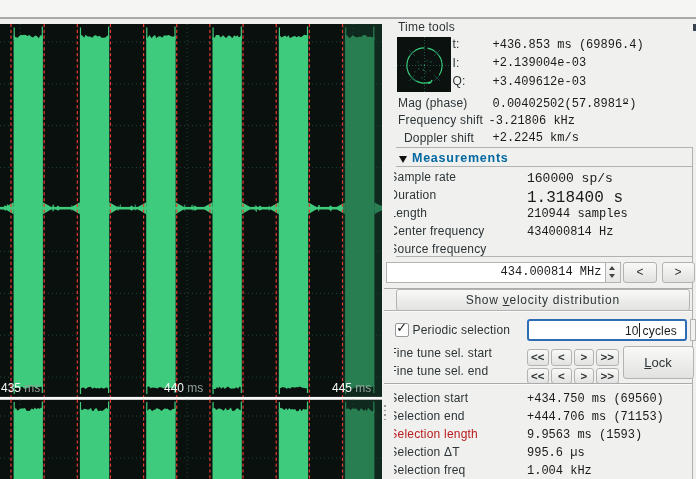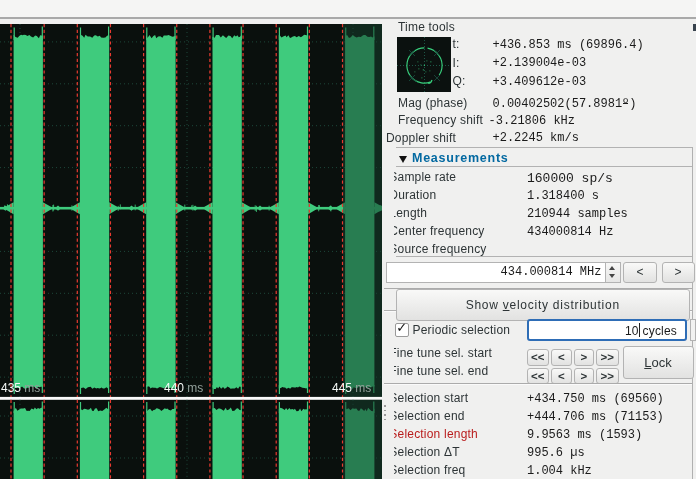--- a/index.html
+++ b/index.html
@@ -186,34 +186,34 @@
 <div class="m" style="position:absolute;left:492.5px;top:37.5px;font-size:12px;color:#1a1a1a;white-space:pre;">+436.853 ms (69896.4)</div>
 <div class="s" style="position:absolute;left:452.5px;top:55.9px;font-size:12px;color:#2d3436;letter-spacing:0.2px;white-space:pre;">I:</div>
 <div class="m" style="position:absolute;left:492.5px;top:56.0px;font-size:12px;color:#1a1a1a;white-space:pre;">+2.139004e-03</div>
 <div class="s" style="position:absolute;left:452.5px;top:74.4px;font-size:12px;color:#2d3436;letter-spacing:0.2px;white-space:pre;">Q:</div>
 <div class="m" style="position:absolute;left:492.5px;top:74.5px;font-size:12px;color:#1a1a1a;white-space:pre;">+3.409612e-03</div>
 <div class="s" style="position:absolute;left:398px;top:96.4px;font-size:12px;color:#2d3436;letter-spacing:0.2px;white-space:pre;">Mag (phase)</div>
 <div class="m" style="position:absolute;left:492.5px;top:96.5px;font-size:12px;color:#1a1a1a;white-space:pre;">0.00402502(57.8981º)</div>
 <div style="position:absolute;left:623px;top:103.2px;width:4.5px;height:1px;background:#1a1a1a"></div>
 <div class="s" style="position:absolute;left:398px;top:113.4px;font-size:12px;color:#2d3436;letter-spacing:0.2px;white-space:pre;">Frequency shift</div>
 <div class="m" style="position:absolute;left:488.6px;top:113.5px;font-size:12px;color:#1a1a1a;white-space:pre;">-3.21806 kHz</div>
-<div class="s" style="position:absolute;left:386px;top:130.9px;font-size:12px;color:#2d3436;letter-spacing:0.2px;white-space:pre;">Doppler shift</div>
+<div class="s" style="position:absolute;left:404px;top:130.9px;font-size:12px;color:#2d3436;letter-spacing:0.2px;white-space:pre;">Doppler shift</div>
 <div class="m" style="position:absolute;left:492.5px;top:131.0px;font-size:12px;color:#1a1a1a;white-space:pre;">+2.2245 km/s</div>
 <div style="position:absolute;left:396px;top:147px;width:296px;height:1px;background:#b2b2b2"></div>
 <div style="position:absolute;left:398.5px;top:155.5px;width:0;height:0;border-left:4.8px solid transparent;border-right:4.8px solid transparent;border-top:7px solid #101010"></div>
 <div class="s" style="position:absolute;left:412px;top:150.9px;font-size:12.5px;color:#0369a1;font-weight:bold;letter-spacing:0.75px;white-space:pre;">Measurements</div>
 <div style="position:absolute;left:396px;top:166px;width:296px;height:1px;background:#b2b2b2"></div>
 <div style="position:absolute;left:393.5px;top:170.4px;right:20px;overflow:hidden;">
       <div class="s" style="margin-left:-4.2px;font-size:12px;color:#2d3436;letter-spacing:0.2px;white-space:pre;">Sample rate</div>
     </div>
 <div class="m" style="position:absolute;left:527px;top:170.5px;font-size:13px;color:#1a1a1a;white-space:pre;">160000 sp/s</div>
 <div style="position:absolute;left:393.5px;top:188.4px;right:20px;overflow:hidden;">
       <div class="s" style="margin-left:-4.2px;font-size:12px;color:#2d3436;letter-spacing:0.2px;white-space:pre;">Duration</div>
     </div>
-<div class="m" style="position:absolute;left:527px;top:188.5px;font-size:12px;color:#1a1a1a;white-space:pre;">1.318400 s</div>
+<div class="m" style="position:absolute;left:527px;top:188.5px;font-size:16px;color:#1a1a1a;white-space:pre;">1.318400 s</div>
 <div style="position:absolute;left:393.5px;top:206.4px;right:20px;overflow:hidden;">
       <div class="s" style="margin-left:-4.2px;font-size:12px;color:#2d3436;letter-spacing:0.2px;white-space:pre;">Length</div>
     </div>
 <div class="m" style="position:absolute;left:527px;top:206.5px;font-size:12px;color:#1a1a1a;white-space:pre;">210944 samples</div>
 <div style="position:absolute;left:393.5px;top:224.4px;right:20px;overflow:hidden;">
       <div class="s" style="margin-left:-4.2px;font-size:12px;color:#2d3436;letter-spacing:0.2px;white-space:pre;">Center frequency</div>
     </div>
 <div class="m" style="position:absolute;left:527px;top:224.5px;font-size:12px;color:#1a1a1a;white-space:pre;">434000814 Hz</div>
 <div style="position:absolute;left:393.5px;top:242.4px;right:20px;overflow:hidden;">
       <div class="s" style="margin-left:-4.2px;font-size:12px;color:#2d3436;letter-spacing:0.2px;white-space:pre;">Source frequency</div>
@@ -222,21 +222,21 @@
 <div style="position:absolute;left:385.5px;top:261.5px;width:220px;height:21px;border:1px solid #b3b3b3;background:#fff;box-sizing:border-box;"></div>
 <div class="m" style="position:absolute;left:500.6px;top:264.7px;font-size:12px;color:#1a1a1a;white-space:pre;">434.000814 MHz</div>
 <div style="position:absolute;left:604.5px;top:261.5px;width:16px;height:21px;border:1px solid #b3b3b3;background:linear-gradient(#f7f7f6,#e6e6e5);box-sizing:border-box;"></div>
 <div style="position:absolute;left:609px;top:266px;width:0;height:0;border-left:3.5px solid transparent;border-right:3.5px solid transparent;border-bottom:4px solid #444"></div>
 <div style="position:absolute;left:609px;top:274px;width:0;height:0;border-left:3.5px solid transparent;border-right:3.5px solid transparent;border-top:4px solid #444"></div>
 <div class="s btn" style="left:623px;top:261.5px;width:34px;height:21.0px;border-radius:3px;font-size:12px;">&lt;</div>
 <div class="s btn" style="left:661.5px;top:261.5px;width:33.0px;height:21.0px;border-radius:3px;font-size:12px;">&gt;</div>
 <div style="position:absolute;left:384px;top:288px;width:308px;height:1px;background:#ababab"></div>
 <div style="position:absolute;left:384px;top:309.6px;width:308px;height:1px;background:#b0b0b0"></div>
 <div style="position:absolute;left:384px;top:310.6px;width:308px;height:1px;background:#fafafa"></div>
-<div class="s btn" style="left:395.5px;top:288.8px;width:294.5px;height:32px;border-radius:3px;font-size:12px;">
+<div class="s btn" style="left:395.5px;top:288.8px;width:294.5px;height:22px;border-radius:3px;font-size:12px;">
       <span style="letter-spacing:0.75px">Show&nbsp;<span style="text-decoration:underline">v</span>elocity&nbsp;distribution</span>
     </div>
 <div style="position:absolute;left:394.5px;top:322.5px;width:14px;height:14px;border:1px solid #999;border-radius:2px;background:#fff;box-sizing:border-box;"></div>
 <div class="s" style="position:absolute;left:396.2px;top:320.2px;font-size:13px;color:#111;">✓</div>
 <div class="s" style="position:absolute;left:412.5px;top:322.6px;font-size:12px;color:#2d3436;letter-spacing:0.2px;white-space:pre;">Periodic selection</div>
 <div style="position:absolute;left:526.5px;top:319px;width:160px;height:21.5px;border:2px solid #2e6db6;border-radius:3px;background:#fff;box-sizing:border-box;"></div>
 <div class="s" style="position:absolute;left:625.0px;top:323.6px;font-size:12px;color:#1a1a1a;letter-spacing:0.2px;white-space:pre;">10</div>
 <div style="position:absolute;left:638.5px;top:323px;width:1px;height:14px;background:#222"></div>
 <div class="s" style="position:absolute;left:642.5px;top:323.6px;font-size:12px;color:#1a1a1a;letter-spacing:0.2px;white-space:pre;">cycles</div>
 <div style="position:absolute;left:689.5px;top:319px;width:6.5px;height:21.5px;border:1px solid #b3b3b3;background:#f2f2f1;box-sizing:border-box;"></div>

